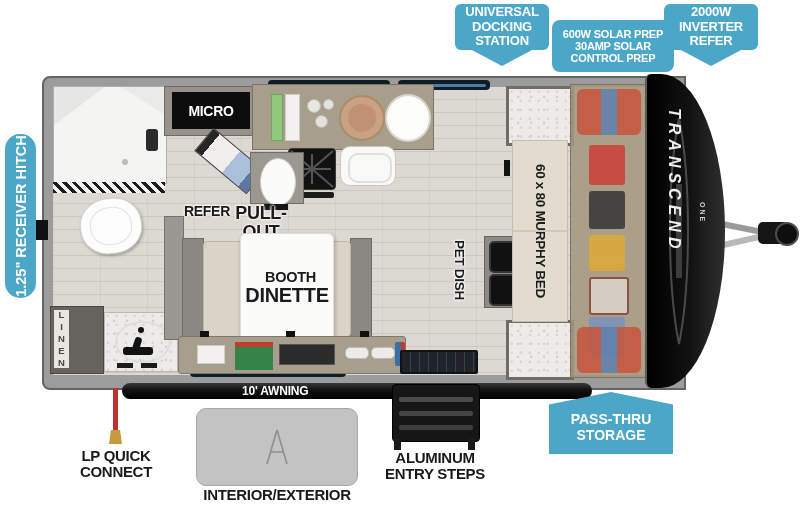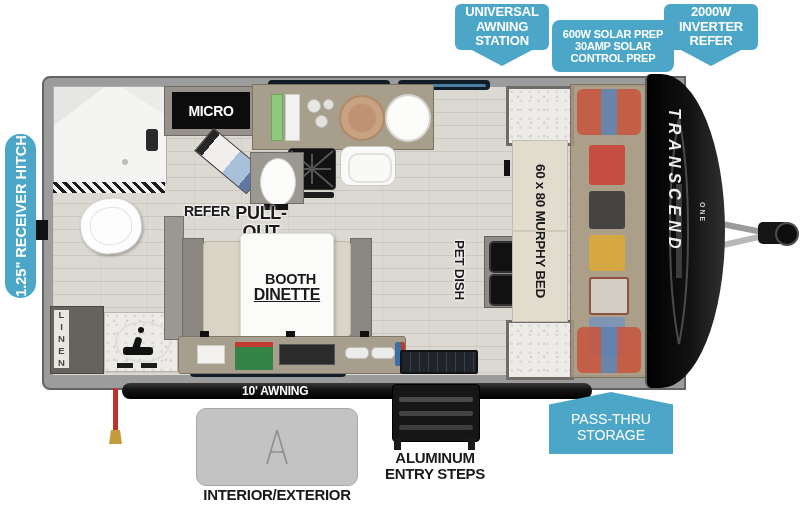--- a/index.html
+++ b/index.html
@@ -10,21 +10,21 @@
   
   .callout{background:#4BA6C8;color:#fff;font-weight:700;text-align:center;
            display:flex;flex-direction:column;justify-content:center;line-height:1.12;}
   .callout .c-line{white-space:nowrap;letter-spacing:-0.2px;}
   .tri-down{width:0;height:0;border-left:32px solid transparent;border-right:32px solid transparent;
             border-top:17px solid #4BA6C8;}
   .pill-vert{background:#4BA6C8;border-radius:15px;}
   .vtext-up{position:absolute;top:50%;left:50%;transform:translate(-50%,-50%) rotate(-90deg);
             white-space:nowrap;color:#fff;font-weight:700;font-size:14.5px;letter-spacing:0px;}
   .pass-thru{background:#4BA6C8;clip-path:polygon(0 20%,50% 0,100% 20%,100% 100%,0 100%);
-             color:#fff;font-weight:400;display:flex;flex-direction:column;justify-content:center;
+             color:#fff;font-weight:700;display:flex;flex-direction:column;justify-content:center;
              text-align:center;line-height:1.15;padding-top:8px;}
 
   
   .body-wall{background:#9C9C9C;border:2px solid #646464;border-radius:8px 0 0 8px;}
   .floor{background:
       repeating-linear-gradient(90deg, rgba(0,0,0,0.04) 0 1px, transparent 1px 47px),
       repeating-linear-gradient(180deg,#DCD8D2 0 12px,#CCC8C1 12px 13px);}
   .cap{background:linear-gradient(90deg,#000 0%,#121212 55%,#303030 100%);
        border-left:2px solid #5a5a5a;border-radius:6px 64px 64px 6px / 6px 157px 157px 6px;}
   .window{background:#101C26;border-radius:4px;display:flex;align-items:center;}
@@ -143,21 +143,21 @@
     <div>TRASH</div>
   </div>
 
   <div class="abs" style="left:164px;top:216px;width:18px;height:122px;background:#9B9792;border:1px solid #74706B;"></div>
   <div class="abs bench" style="left:182px;top:238px;width:20px;height:100px;"></div>
   <div class="abs bench" style="left:350px;top:238px;width:20px;height:100px;"></div>
   <div class="abs cushion" style="left:203px;top:241px;width:42px;height:94px;"></div>
   <div class="abs cushion" style="left:307px;top:241px;width:42px;height:94px;"></div>
   <div class="abs" style="left:240px;top:233px;width:92px;height:108px;background:#FBFBFA;border:1px solid #DEDDDA;border-radius:6px;box-shadow:1px 2px 4px rgba(0,0,0,.25);display:flex;flex-direction:column;align-items:center;justify-content:center;">
     <span class="lbl" style="font-size:14.5px;text-shadow:none;padding-left:7px;">BOOTH</span>
-    <span class="lbl" style="font-size:16px;text-shadow:none;text-decoration:underline;">DINETTE</span>
+    <span class="lbl" style="font-size:20px;text-shadow:none;">DINETTE</span>
   </div>
 
   <div class="abs" style="left:178px;top:336px;width:226px;height:36px;background:#A89E8E;border:1px solid #80776A;border-radius:3px;">
     <div class="abs" style="left:18px;top:8px;width:26px;height:17px;background:#F2F1EE;border:1px solid #CFCDC8;"></div>
     <div class="abs" style="left:56px;top:5px;width:38px;height:23px;background:#348347;border-top:5px solid #C23B31;"></div>
     <div class="abs" style="left:100px;top:7px;width:54px;height:19px;background:#2B2B2B;border:1px solid #555;"></div>
     <div class="abs" style="left:166px;top:10px;width:22px;height:10px;background:#ECECEA;border-radius:5px;border:1px solid #BDBDBB;"></div>
     <div class="abs" style="left:192px;top:10px;width:22px;height:10px;background:#ECECEA;border-radius:5px;border:1px solid #BDBDBB;"></div>
     <div class="abs" style="left:220px;top:5px;width:6px;height:24px;background:#C0392B;border-radius:2px;"></div>
     <div class="abs" style="right:4px;top:5px;width:6px;height:24px;background:#3A6EA5;border-radius:2px;"></div>
@@ -197,21 +197,21 @@
     <svg class="abs" style="left:10px;top:40px;width:44px;height:234px;" viewBox="0 0 44 234">
       <path d="M22 4 C34 64 34 170 22 230 C10 170 10 64 22 4 Z" fill="none" stroke="#4a4a4a" stroke-width="2"></path>
       <path d="M22 70 L22 164" stroke="#3c3c3c" stroke-width="6"></path>
     </svg>
     <span class="abs vlbl" style="left:18px;top:34px;color:#EFEFEF;font-weight:700;font-size:16px;letter-spacing:5px;font-style:italic;">TRANSCEND</span>
     <span class="abs vlbl" style="left:52px;top:128px;color:#CFCFCF;font-weight:700;font-size:7px;letter-spacing:2px;">ONE</span>
   </div>
 
   <div class="abs callout" style="left:455px;top:4px;width:94px;height:46px;font-size:13px;border-radius:6px;">
     <div class="c-line">UNIVERSAL</div>
-    <div class="c-line">AWNING</div>
+    <div class="c-line">DOCKING</div>
     <div class="c-line">STATION</div>
   </div>
   <div class="abs tri-down" style="left:470px;top:49px;"></div>
 
   <div class="abs callout" style="left:552px;top:20px;width:122px;height:52px;font-size:11px;border-radius:8px;">
     <div class="c-line">600W SOLAR PREP</div>
     <div class="c-line">30AMP SOLAR</div>
     <div class="c-line">CONTROL PREP</div>
   </div>
 
@@ -225,20 +225,24 @@
   <div class="abs pill-vert" style="left:5px;top:134px;width:31px;height:164px;">
     <span class="vtext-up">1.25" RECEIVER HITCH</span>
   </div>
 
   <div class="abs" style="left:122px;top:383px;width:470px;height:16px;background:linear-gradient(180deg,#3a3a3a 0,#141414 40%,#000 100%);border-radius:8px;">
     <span class="abs" style="left:120px;top:1px;color:#fff;font-weight:700;font-size:12px;letter-spacing:-0.2px;">10' AWNING</span>
   </div>
 
   <div class="abs" style="left:113px;top:388px;width:5px;height:44px;background:#C1312B;"></div>
   <div class="abs" style="left:109px;top:430px;width:13px;height:14px;background:#C49B3C;clip-path:polygon(15% 0,85% 0,100% 100%,0 100%);"></div>
+  <div class="abs lbl ctr" style="left:60px;top:448px;width:112px;font-size:15px;">
+    <div>LP QUICK</div>
+    <div>CONNECT</div>
+  </div>
 
   <div class="abs" style="left:196px;top:408px;width:160px;height:76px;background:#C3C3C3;border:1px solid #A8A8A8;border-radius:10px;display:flex;align-items:center;justify-content:center;">
     <svg width="34" height="40" viewBox="0 0 34 40">
       <path d="M17 3 L7 37 M17 3 L27 37 M11 25 L23 25" stroke="#8E8E8E" stroke-width="1.6" fill="none"></path>
     </svg>
   </div>
   <div class="abs lbl ctr" style="left:186px;top:487px;width:182px;font-size:15px;">INTERIOR/EXTERIOR TABLE</div>
 
   <div class="abs" style="left:392px;top:384px;width:86px;height:56px;background:#161616;border-radius:4px;border:1px solid #000;">
     <div class="abs" style="left:6px;top:12px;width:74px;height:5px;background:#4a4a4a;border-radius:2px;"></div>

